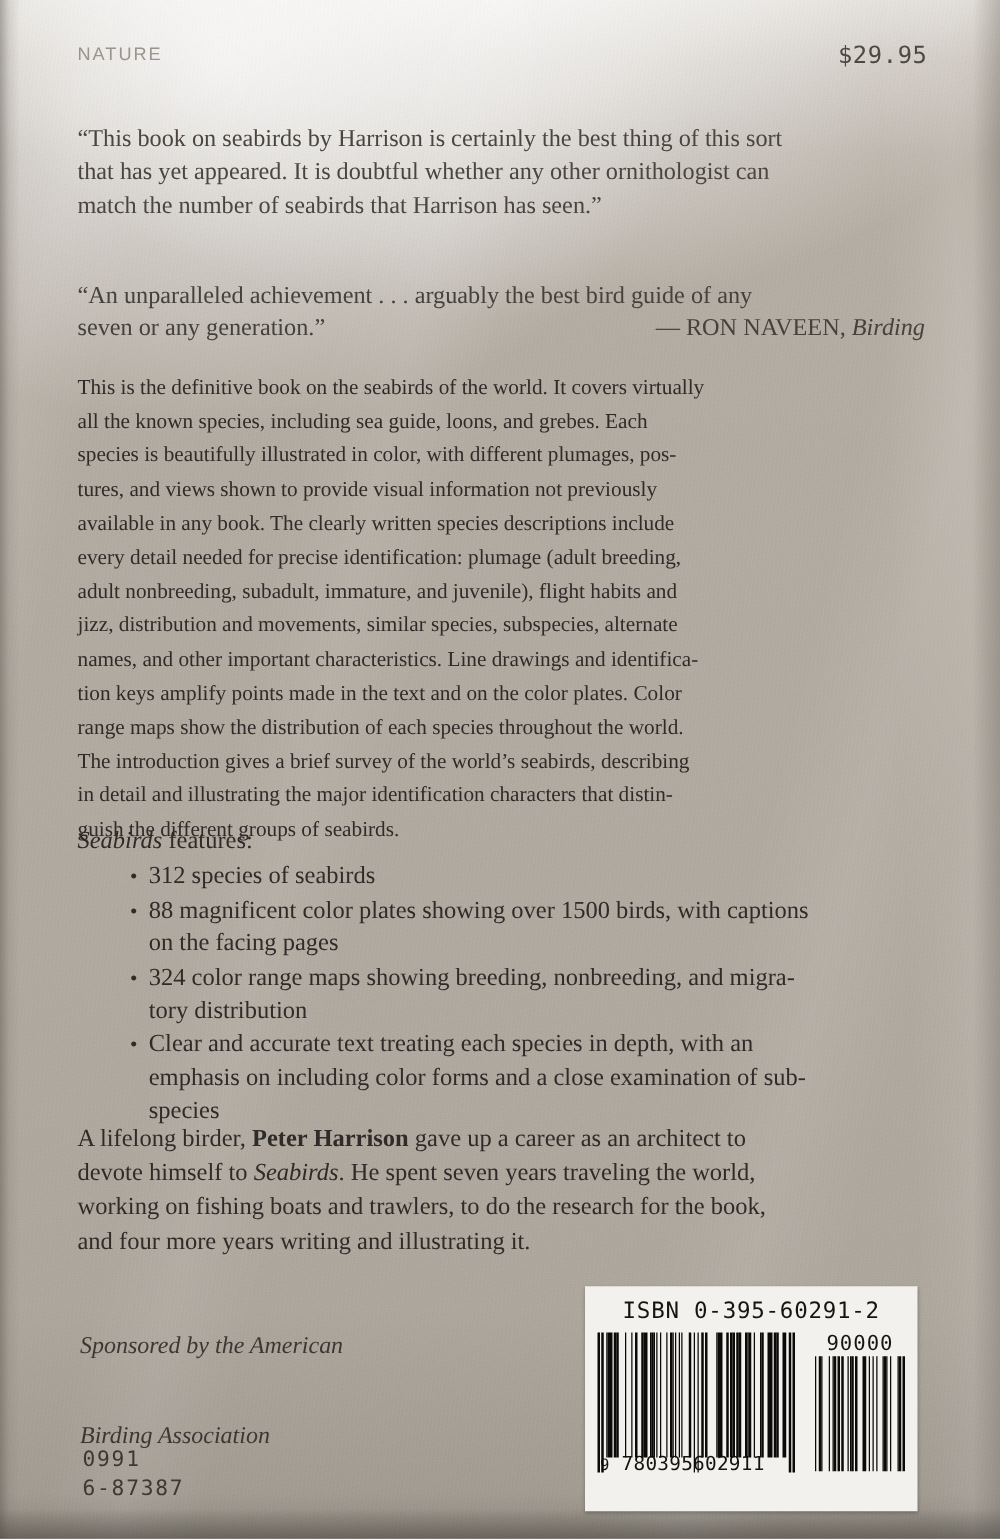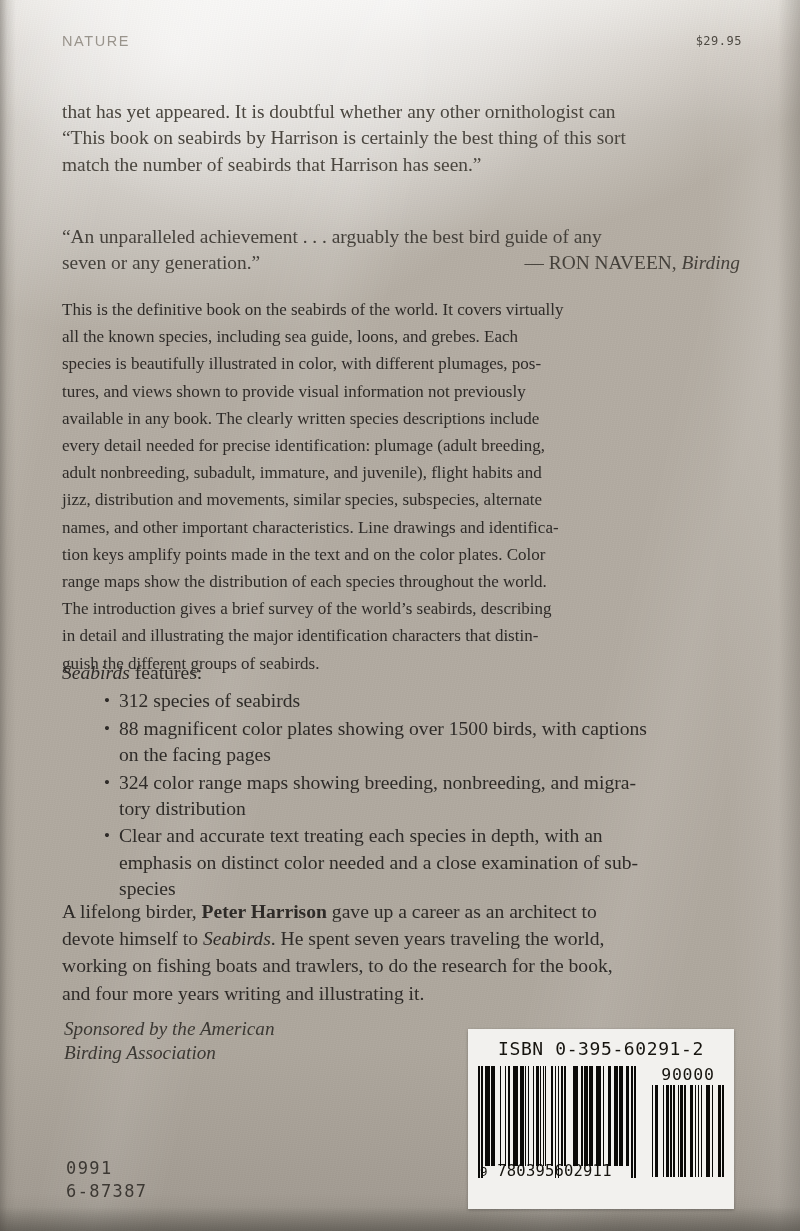--- a/index.html
+++ b/index.html
@@ -77,21 +77,21 @@
   }
   .header .category {
     font-family: "Liberation Sans", sans-serif;
     font-size: 14.5px;
     letter-spacing: 1.6px;
     color: #8b857c;
     opacity: 0.85;
   }
   .header .price {
     font-family: "DejaVu Sans Mono", monospace;
-    font-size: 12px;
+    font-size: 19px;
     letter-spacing: 0.5px;
     color: #4d4942;
   }
 
   .blurb {
     position: absolute;
     left: 62px; right: 60px;
     font-size: 19.4px;
     line-height: 26.4px;
     text-align: justify;
@@ -164,21 +164,21 @@
 
   .sponsor {
     position: absolute;
     left: 64px;
     top: 1017px;
     font-size: 19.2px;
     line-height: 24px;
     font-style: italic;
     color: #3b3833;
   }
-  .sponsor span { display: block; }
+  .sponsor span { display: block; margin-top: 48px; }
 
   .printer-codes {
     position: absolute;
     left: 66px;
     top: 1157px;
     font-family: "DejaVu Sans Mono", monospace;
     font-size: 17px;
     line-height: 23px;
     letter-spacing: 1.4px;
     color: #3c3833;
@@ -263,22 +263,22 @@
   <div class="tex-edge-b"></div>
 
   <div class="content">
 
     <div class="header">
       <div class="category">NATURE</div>
       <div class="price">$29.95</div>
     </div>
 
     <div class="blurb blurb-1">
+      <span class="line">“This book on seabirds by Harrison is certainly the best thing of this sort</span>
       <span class="line">that has yet appeared. It is doubtful whether any other ornithologist can</span>
-      <span class="line">“This book on seabirds by Harrison is certainly the best thing of this sort</span>
       <span class="line">match the number of seabirds that Harrison has seen.”</span>
     </div>
 
     <div class="blurb blurb-2">
       <span class="line">“An unparalleled achievement . . . arguably the best bird guide of any</span>
       <span class="line">
         <span class="attrib-inline"><span>— RON NAVEEN,</span> <span class="italic">Birding</span></span>
         <span>seven or any generation.”</span>
       </span>
     </div>
@@ -309,21 +309,21 @@
         <li>
           <span class="line">88 magnificent color plates showing over 1500 birds, with captions</span>
           <span class="line last">on the facing pages</span>
         </li>
         <li>
           <span class="line">324 color range maps showing breeding, nonbreeding, and migra-</span>
           <span class="line last">tory distribution</span>
         </li>
         <li>
           <span class="line">Clear and accurate text treating each species in depth, with an</span>
-          <span class="line">emphasis on distinct color needed and a close examination of sub-</span>
+          <span class="line">emphasis on including color forms and a close examination of sub-</span>
           <span class="line last">species</span>
         </li>
       </ul>
     </div>
 
     <div class="author-para">
       <span class="line"><span>A lifelong birder, </span><span class="bold">Peter Harrison</span><span> gave up a career as an architect to</span></span>
       <span class="line"><span>devote himself to </span><span class="italic">Seabirds</span><span>. He spent seven years traveling the world,</span></span>
       <span class="line">working on fishing boats and trawlers, to do the research for the book,</span>
       <span class="line last">and four more years writing and illustrating it.</span>

